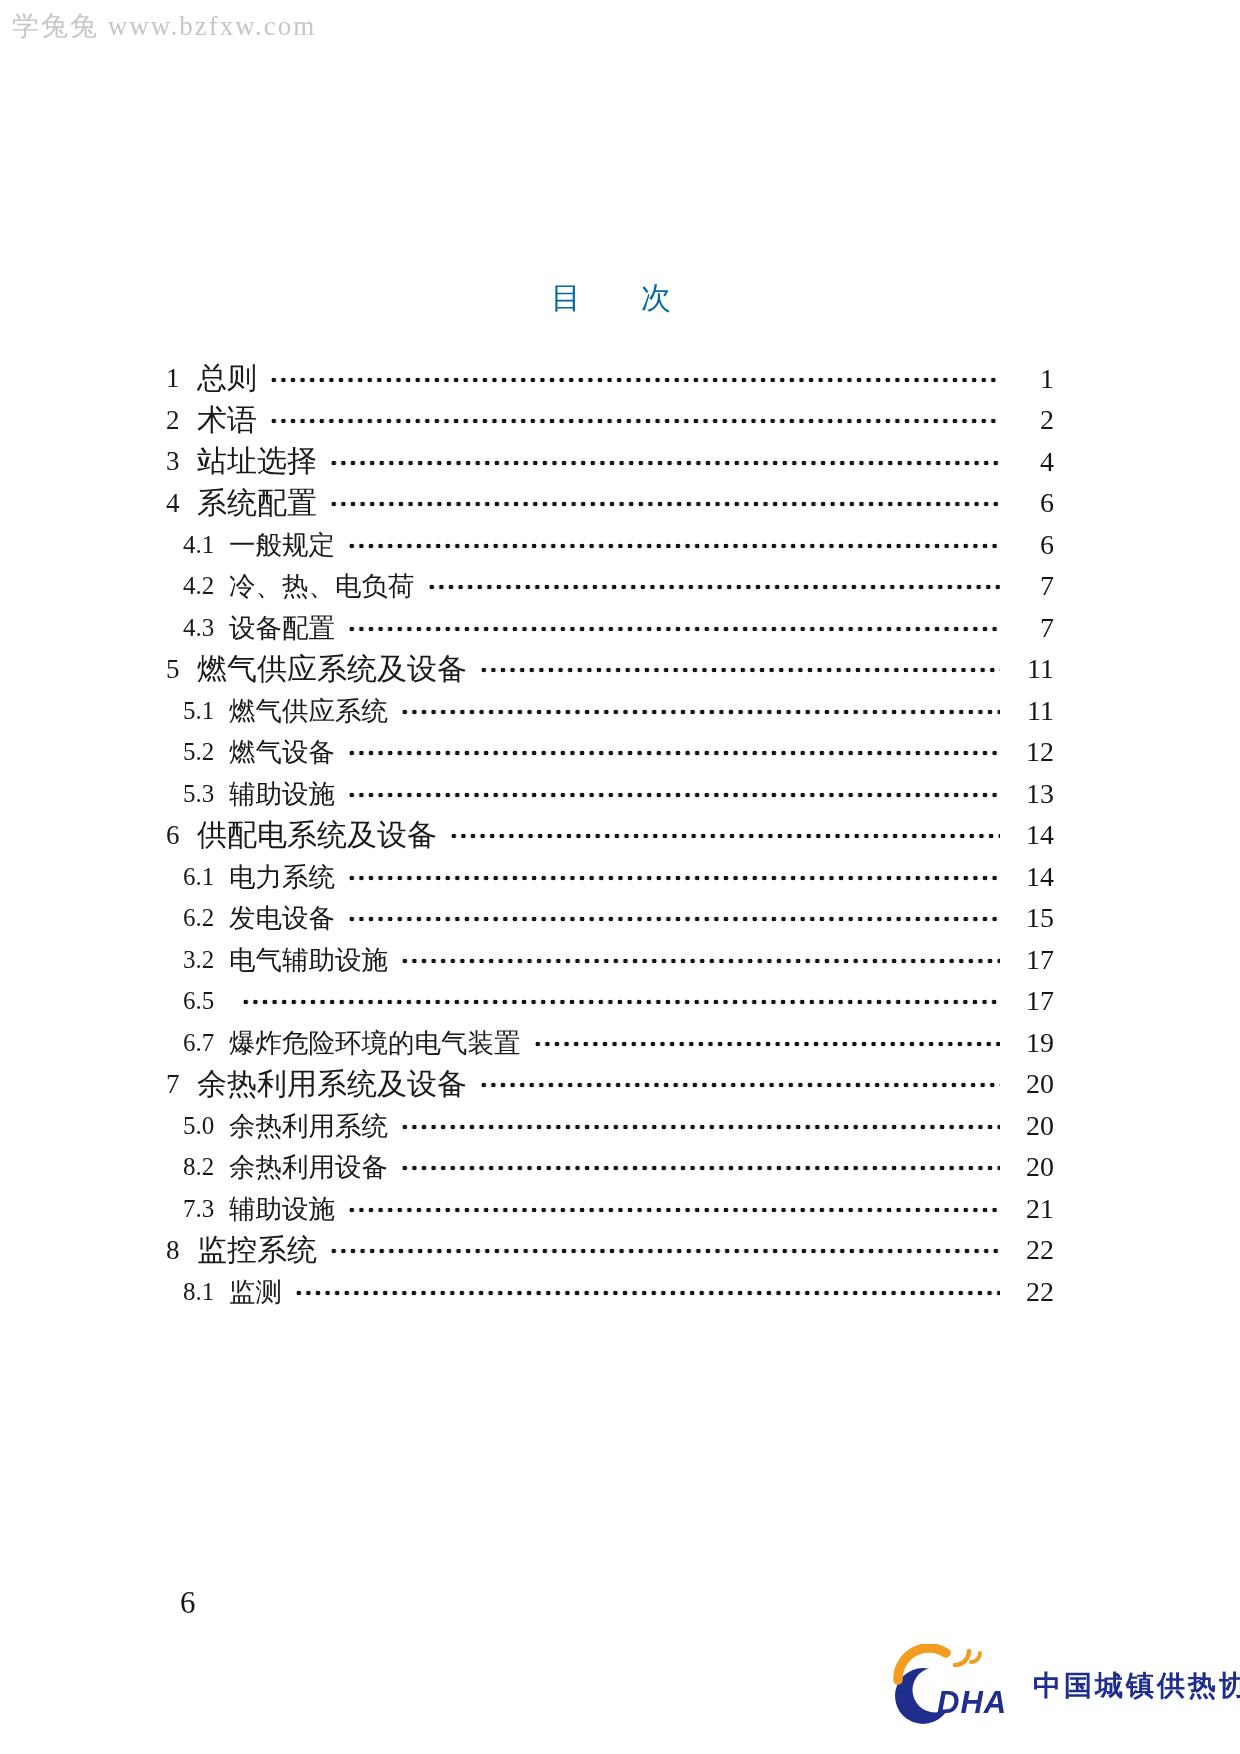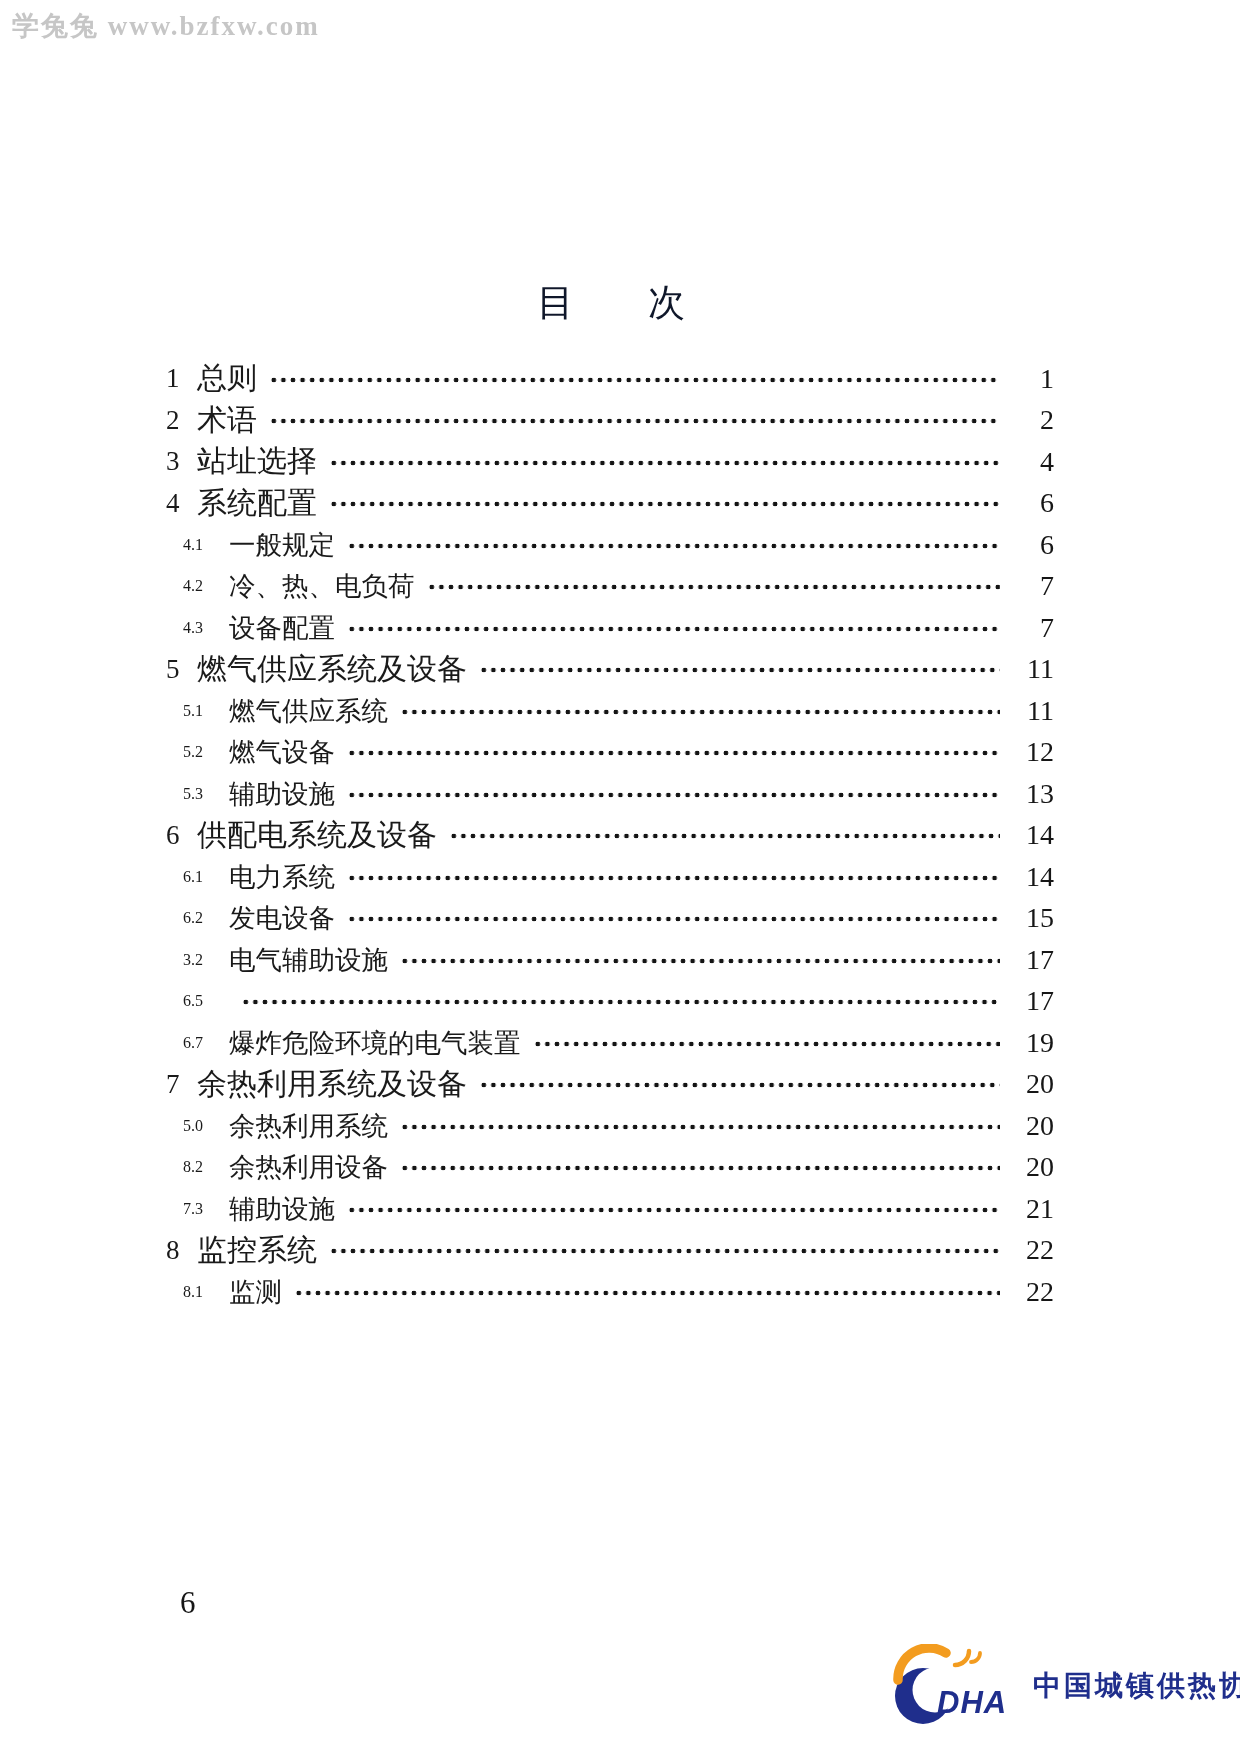--- a/index.html
+++ b/index.html
@@ -19,30 +19,29 @@
     background: #ffffff;
   }
   .watermark {
     position: absolute;
     left: 12px;
     top: 8px;
     font-size: 27px;
     letter-spacing: 2px;
     color: #c6c6c6;
     white-space: pre;
-    font-weight: bold;
   }
   .doc-title {
     position: absolute;
     left: 166px;
     width: 890px;
     top: 278px;
     text-align: center;
-    font-size: 37px;
-    color: #0f172a;
+    font-size: 30px;
+    color: #0369a1;
     white-space: pre;
   }
   .toc {
     position: absolute;
     left: 166px;
     right: 186px;
     top: 358px;
   }
   .toc-row {
     display: flex;
@@ -53,21 +52,21 @@
     flex: 0 0 auto;
     font-family: "Liberation Serif", "DejaVu Serif", serif;
   }
   .toc-row .label {
     flex: 0 0 auto;
     white-space: nowrap;
   }
   .lvl1 { font-size: 30px; }
   .lvl1 .num { width: 31px; font-size: 27px; }
   .lvl2 { font-size: 26.5px; margin-left: 17px; }
-  .lvl2 .num { width: 46px; font-size: 16px; }
+  .lvl2 .num { width: 46px; font-size: 25px; }
   .dots {
     flex: 1 1 auto;
     height: 30px;
     margin: 2px 10px 0 12px;
     background-image: radial-gradient(circle, #141414 2.1px, rgba(0,0,0,0) 2.6px);
     background-size: 9.6px 30px;
     background-repeat: repeat-x;
     background-position: 0 50%;
   }
   .toc-row .page-num {

